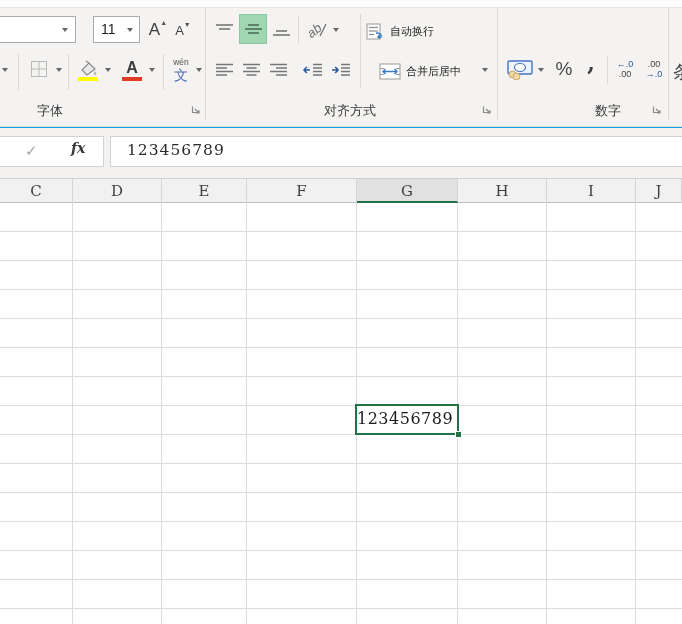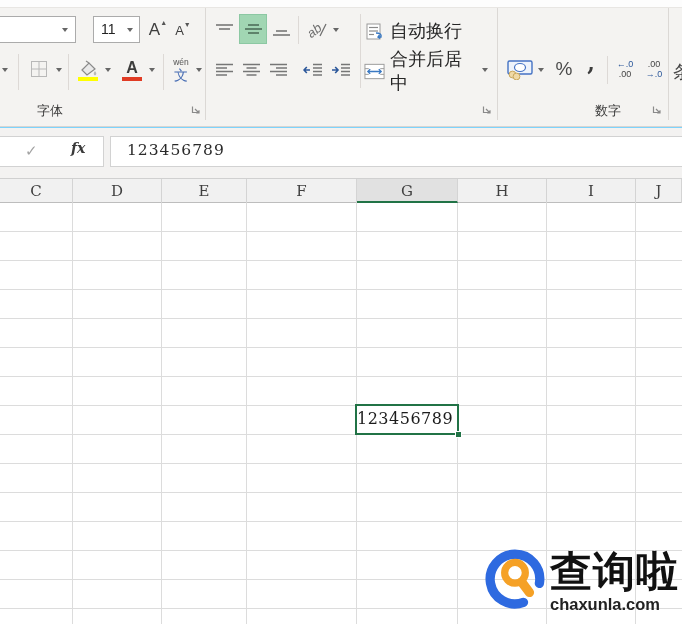--- a/index.html
+++ b/index.html
@@ -1,32 +1,32 @@
 <!DOCTYPE html>
 <html><head>
 <meta charset="utf-8">
 <style>
   * { margin:0; padding:0; box-sizing:border-box; }
   html,body { width:682px; height:624px; }
   body { font-family:"Liberation Sans", sans-serif; background:#fff; }
-  #canvas { position:relative; width:682px; height:624px; overflow:hidden; background:#7dd3fc; }
+  #canvas { position:relative; width:682px; height:624px; overflow:hidden; background:#0ea5e9; }
 
   
   #ribbon { position:absolute; left:0; top:0; width:682px; height:127px; background:#f4f3f1; border-bottom:1px solid #d8d5d2; }
   #ribbon .topstrip { position:absolute; left:0; top:0; width:682px; height:8px; background:#fdfdfd; border-bottom:1px solid #e8e6e3; }
   .gsep { position:absolute; top:8px; height:112px; width:1px; background:#dbd8d5; }
   .sep  { position:absolute; width:1px; background:#ddd9d6; }
   .g-label { position:absolute; top:101px; height:20px; font-size:13px; color:#3b3b3b; text-align:center; line-height:20px; }
   .launcher { position:absolute; top:104px; width:12px; height:12px; }
   .ddabs { position:absolute; width:0; height:0; border-left:3.5px solid transparent; border-right:3.5px solid transparent; border-top:4px solid #666; }
   .combo { position:absolute; background:#fff; border:1px solid #ababab; }
   .combo .val { position:absolute; left:7px; top:0; font-size:13.5px; color:#222; }
   .btn { position:absolute; display:flex; align-items:center; justify-content:center; }
   .btn.sel { background:#a1d6b3; border:1px solid #8cc8a3; }
-  .ribbon-label { font-size:18px; color:#262626; }
+  .ribbon-label { font-size:11px; color:#262626; }
 
   
   #fbar { position:absolute; left:0; top:128px; width:682px; height:50px; background:#f3f2f1; }
   #fbar .leftbox { position:absolute; left:-12px; top:8px; width:116px; height:31px; background:#fff; border:1px solid #d2d2d2; }
   #fbar .inputbox { position:absolute; left:110px; top:8px; width:578px; height:31px; background:#fff; border:1px solid #d2d2d2; }
   #fbar .check { position:absolute; left:36px; top:5px; font-size:15px; color:#a3a3a3; }
   #fbar .fx { position:absolute; left:82px; top:3px; font-family:"DejaVu Serif", serif; font-style:italic; font-weight:bold; font-size:14px; color:#3a3a3a; }
   #fbar .fval { position:absolute; left:16px; top:4px; font-family:"DejaVu Serif", serif; font-size:15.5px; color:#2a2a2a; letter-spacing:1px; }
 
   
@@ -212,20 +212,21 @@
         <line x1="1" y1="5.5" x2="5" y2="5.5" stroke="#9a9a9a" stroke-width="1"></line>
           <line x1="17" y1="5.5" x2="21" y2="5.5" stroke="#9a9a9a" stroke-width="1"></line>
         <line x1="1" y1="11.5" x2="5" y2="11.5" stroke="#9a9a9a" stroke-width="1"></line>
           <line x1="17" y1="11.5" x2="21" y2="11.5" stroke="#9a9a9a" stroke-width="1"></line>
         <path d="M4 8.5 H18 M6.5 6 L4 8.5 L6.5 11 M15.5 6 L18 8.5 L15.5 11" fill="none" stroke="#3a79c3" stroke-width="1.4"></path>
       </svg>
       <span class="ribbon-label" style="margin-left:5px;">合并后居中</span>
     </div>
     <span class="ddabs" style="left:482px; top:68px;"></span>
 
+    <div class="g-label" style="left:290px; width:120px;">对齐方式</div>
     <div class="launcher" style="left:481px;">
       <svg width="11" height="11" viewBox="0 0 11 11">
           <path d="M2.5 2.5 v6 h6" fill="none" stroke="#8a8a8a" stroke-width="1.2"></path>
           <path d="M5 5 l4 4 M9 6.2 V9 H6.2" fill="none" stroke="#8a8a8a" stroke-width="1.2"></path>
         </svg>
     </div>
 
 
     <div class="btn" style="left:506px; top:55px; width:28px; height:28px;">
       <svg width="26" height="21" viewBox="0 0 26 21">
@@ -294,23 +295,14 @@
       <div class="vline" style="left: 457px;"></div>
       <div class="vline" style="left: 546px;"></div>
       <div class="vline" style="left: 635px;"></div>
     </div>
 
   <div id="selcell">123456789</div>
   <div style="position:absolute; left:455px; top:431px; z-index:4;">
     <div style="width:7px; height:7px; background:#217346; border:1px solid #fff;"></div>
   </div>
 
-  <div id="wm">
-    <svg width="62" height="62" viewBox="0 0 60 60">
-      <path d="M38.2 52.6 A 24 24 0 1 1 53.6 34.2" fill="none" stroke="#2e6ae0" stroke-width="9" stroke-linecap="round"></path>
-      <circle cx="30" cy="24" r="10" fill="none" stroke="#f5a126" stroke-width="7"></circle>
-      <line x1="36.5" y1="33" x2="44" y2="43" stroke="#f5a126" stroke-width="9" stroke-linecap="round"></line>
-    </svg>
-    <span class="name">查询啦</span>
-    <span class="url">chaxunla.com</span>
-  </div>
 
 </div>
 
 </body></html>

